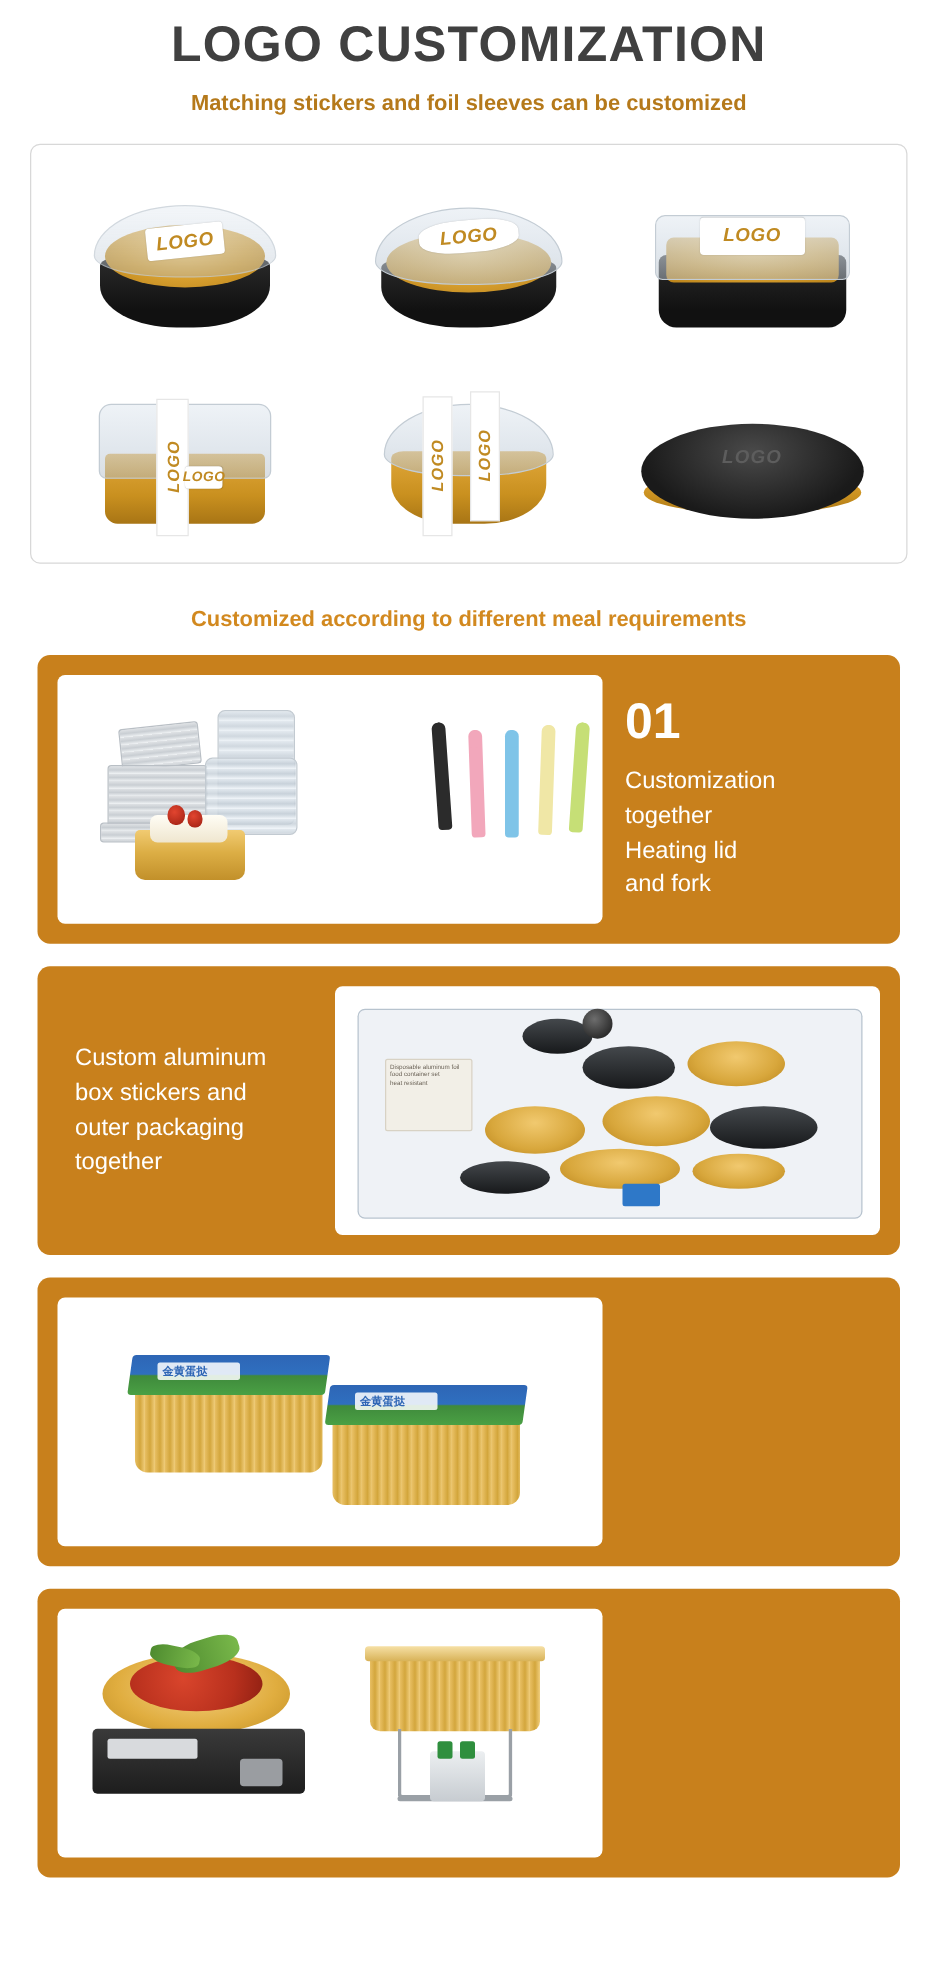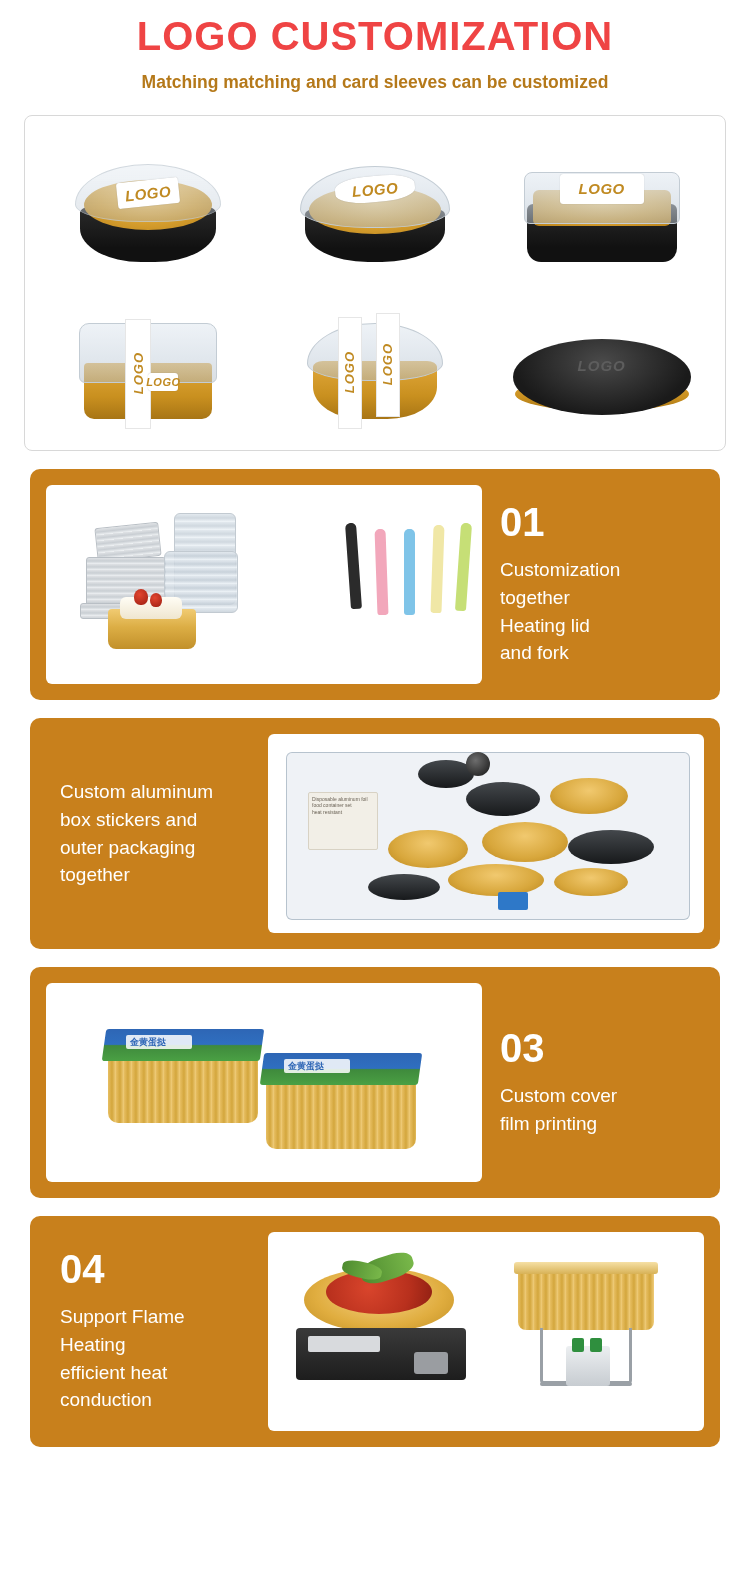--- a/index.html
+++ b/index.html
@@ -13,21 +13,21 @@
     min-height: 1572px;
     margin: 0 auto;
     background: #ffffff;
     position: relative;
     overflow: hidden;
   }
 
   
   .main-title {
     text-align: center;
-    color: #ef4444;
+    color: #404040;
     font-size: 40px;
     font-weight: bold;
     letter-spacing: 1px;
     padding-top: 14px;
     line-height: 1.1;
   }
   .sub-title {
     text-align: center;
     color: #b5791a;
     font-size: 17.5px;
@@ -248,21 +248,21 @@
     line-height: 1.25;
     overflow: hidden;
   }
 </style>
 </head>
 <body>
 
 <div class="page">
 
   <div class="main-title">LOGO CUSTOMIZATION</div>
-  <div class="sub-title">Matching matching and card sleeves can be customized</div>
+  <div class="sub-title">Matching stickers and foil sleeves can be customized</div>
 
   <div class="showcase">
 
     <div class="showcase-row">
 
       <div class="prod">
         <div class="bowl-black" style="width:136px;height:56px;top:74px;"></div>
         <div class="gold-inner" style="width:128px;height:50px;top:48px;"></div>
         <div class="lid-dome" style="width:146px;height:58px;top:32px;opacity:.75;"></div>
         <div class="logo-badge" style="width:62px;height:26px;top:48px;transform:translateX(-50%) rotate(-6deg);">LOGO</div>
@@ -306,20 +306,21 @@
       </div>
 
       <div class="prod">
         <div class="bowl-gold" style="width:174px;height:34px;top:92px;border-radius:50%;"></div>
         <div style="position:absolute;left:50%;transform:translateX(-50%);width:178px;height:76px;top:54px;border-radius:50%;background:radial-gradient(ellipse at 50% 30%, #4a4a4a 0%, #1a1a1a 70%);"></div>
         <div style="position:absolute;left:50%;transform:translateX(-50%);top:72px;color:#5d5d5d;font-weight:bold;font-style:italic;font-size:15px;letter-spacing:1px;">LOGO</div>
       </div>
     </div>
   </div>
 
+  <div class="mid-heading">Customized according to different meal requirements</div>
 
   <div class="card">
     <div class="card-photo">
 
       <div class="stack-foil" style="left:50px;top:40px;width:64px;height:34px;transform:rotate(-6deg);"></div>
       <div class="stack-foil" style="left:40px;top:72px;width:80px;height:52px;"></div>
       <div class="stack-foil" style="left:34px;top:118px;width:92px;height:16px;"></div>
 
       <div class="clear-stack" style="left:128px;top:28px;width:62px;height:92px;"></div>
       <div class="clear-stack" style="left:118px;top:66px;width:74px;height:62px;"></div>
@@ -376,35 +377,23 @@
       <div class="tray-ribbed" style="left:62px;top:72px;width:150px;height:68px;border-radius:4px 4px 10px 10px;"></div>
       <div class="film-blue" style="left:58px;top:46px;width:158px;height:32px;transform:skewX(-8deg);"></div>
       <div style="position:absolute;left:80px;top:52px;width:66px;height:14px;background:#ffffff;border-radius:2px;opacity:.85;"></div>
       <div style="position:absolute;left:84px;top:53px;font-size:9px;color:#2e66b5;font-weight:bold;">金黄蛋挞</div>
 
       <div class="tray-ribbed" style="left:220px;top:96px;width:150px;height:70px;border-radius:4px 4px 10px 10px;"></div>
       <div class="film-blue" style="left:216px;top:70px;width:158px;height:32px;transform:skewX(-8deg);"></div>
       <div style="position:absolute;left:238px;top:76px;width:66px;height:14px;background:#ffffff;border-radius:2px;opacity:.85;"></div>
       <div style="position:absolute;left:242px;top:77px;font-size:9px;color:#2e66b5;font-weight:bold;">金黄蛋挞</div>
     </div>
-    <div class="card-text">
-      <div class="card-num">03</div>
-      <div class="card-desc">Custom cover
-film printing</div>
-    </div>
   </div>
 
   <div class="card">
-    <div class="card-text left">
-      <div class="card-num">04</div>
-      <div class="card-desc">Support Flame
-Heating
-efficient heat
-conduction</div>
-    </div>
     <div class="card-photo">
 
       <div class="wok" style="left:36px;top:36px;width:150px;height:64px;"></div>
       <div class="food" style="left:58px;top:38px;width:106px;height:44px;"></div>
       <div class="greens" style="left:92px;top:24px;width:54px;height:24px;transform:rotate(-18deg);"></div>
       <div class="greens" style="left:74px;top:30px;width:40px;height:16px;transform:rotate(12deg);"></div>
       <div class="stove" style="left:28px;top:96px;width:170px;height:52px;"></div>
       <div style="position:absolute;left:40px;top:104px;width:72px;height:16px;background:#d8dadd;border-radius:2px;"></div>
       <div style="position:absolute;left:146px;top:120px;width:34px;height:22px;background:#9a9da1;border-radius:3px;"></div>
 

